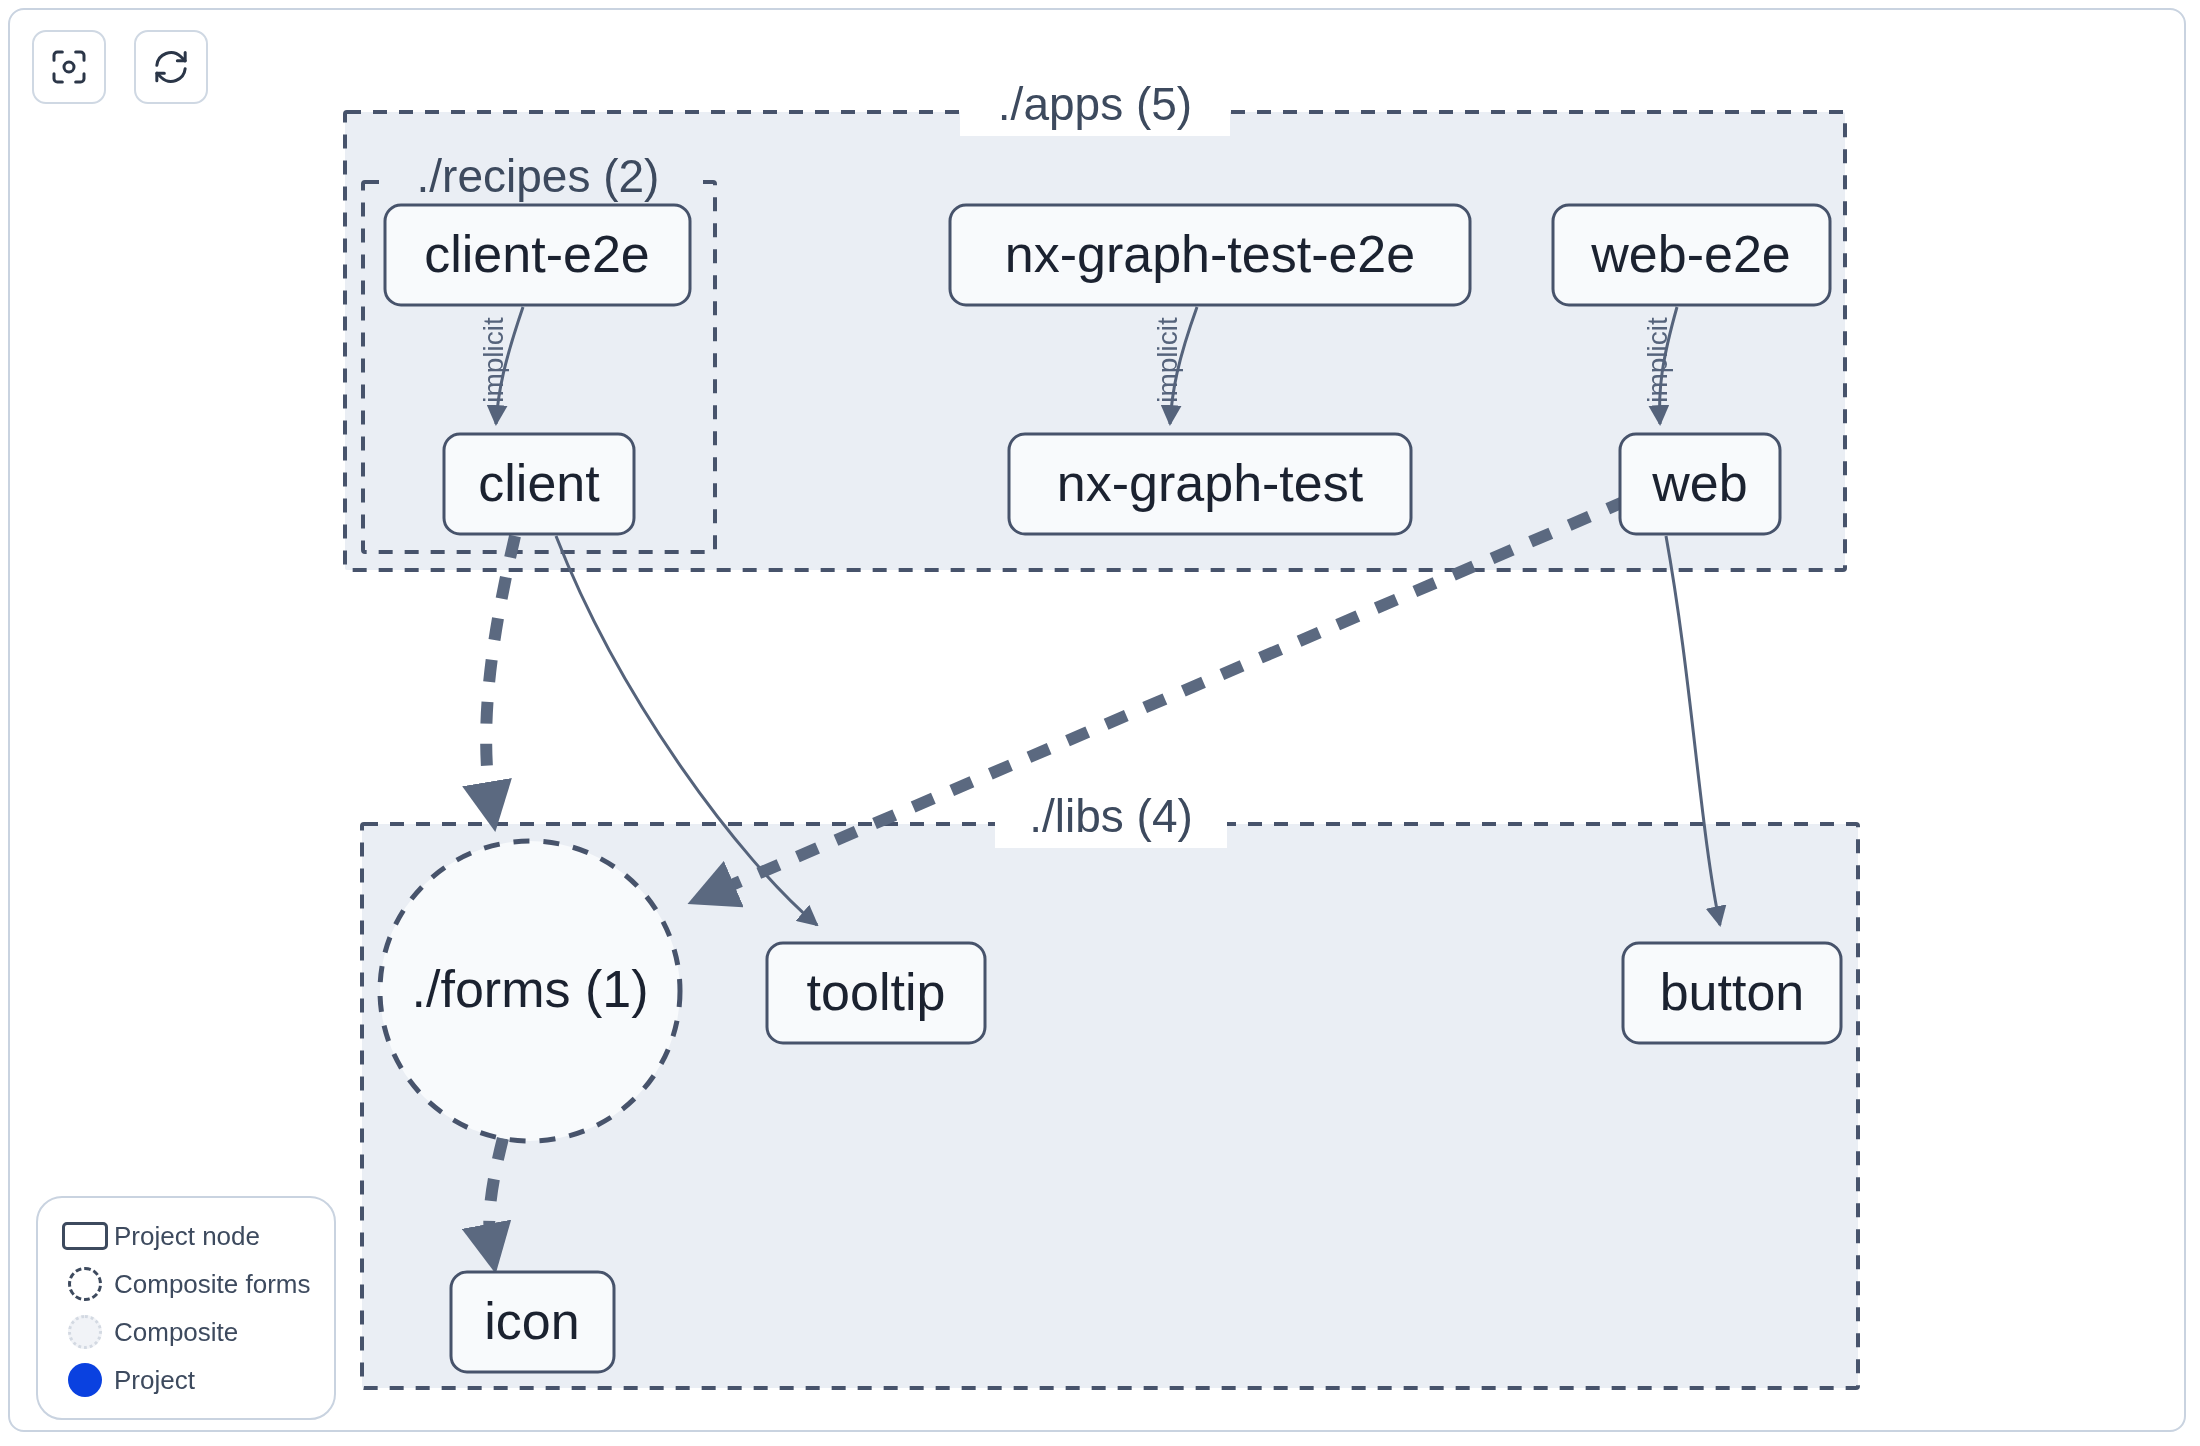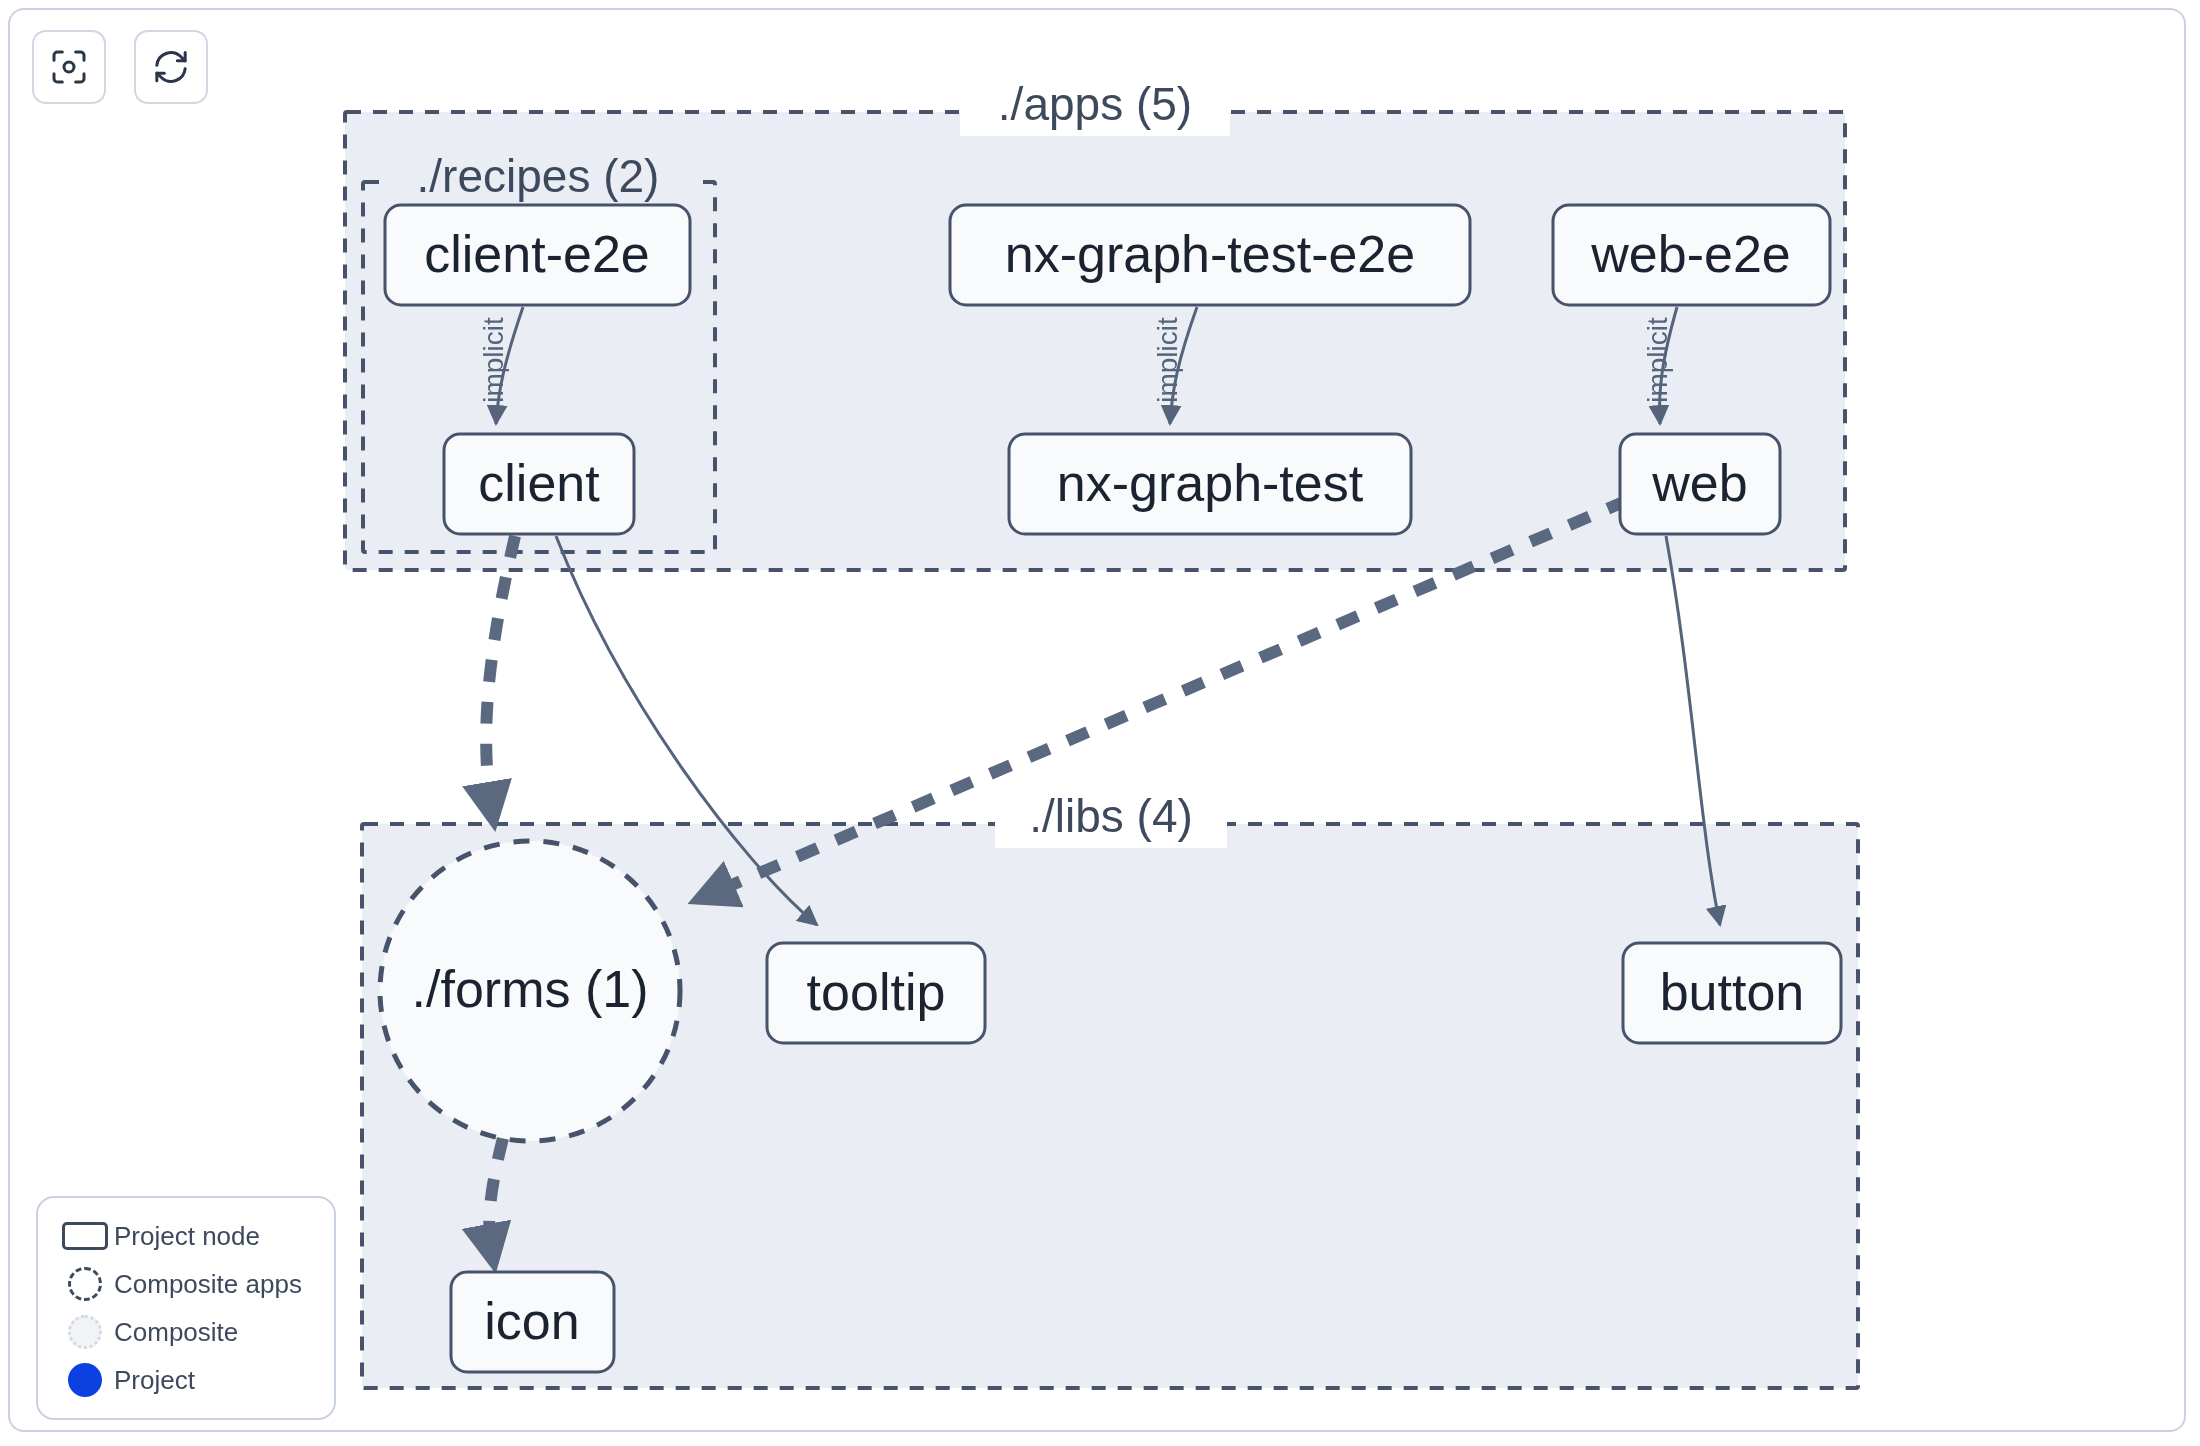--- a/index.html
+++ b/index.html
@@ -34,21 +34,21 @@
   }
   .edge-thin{fill:none;stroke:#55637b;stroke-width:3;}
   .edge-thick{fill:none;stroke:#5b6980;stroke-width:12;stroke-dasharray:22 20;stroke-linecap:butt;}
   .edge-label{
     font-family:"Liberation Sans",sans-serif;font-size:28px;fill:#55637b;
     text-anchor:middle;dominant-baseline:middle;
   }
 
   .legend{
     position:absolute;left:36px;top:1196px;width:300px;
-    border:2px solid #c9d3e0;border-radius:18px;background:#ffffff;
+    border:2px solid #c9d3e0;border-radius:26px;background:#ffffff;
     padding:14px 18px;box-sizing:border-box;z-index:30;
   }
   .legend-row{display:flex;align-items:center;height:48px;}
   .legend-glyph{width:58px;display:flex;align-items:center;justify-content:center;}
   .legend-text{
     font-size:26px;color:#3d4a5e;font-family:"Liberation Sans",sans-serif;
     white-space:nowrap;
   }
   .lg-rect{width:46px;height:28px;border:3px solid #3d4a5e;border-radius:5px;background:#ffffff;box-sizing:border-box;}
   .lg-dashed{width:34px;height:34px;border:3px dashed #3d4a5e;border-radius:50%;background:#ffffff;box-sizing:border-box;}
@@ -200,21 +200,21 @@
     <div class="legend-row">
       <span class="legend-glyph">
           <span class="lg-rect"></span>
         </span>
       <span class="legend-text">Project node</span>
     </div>
     <div class="legend-row">
       <span class="legend-glyph">
           <span class="lg-dashed"></span>
         </span>
-      <span class="legend-text">Composite apps</span>
+      <span class="legend-text">Composite forms</span>
     </div>
     <div class="legend-row">
       <span class="legend-glyph">
           <span class="lg-affected"></span>
         </span>
       <span class="legend-text">Composite</span>
     </div>
     <div class="legend-row">
       <span class="legend-glyph">
           <span class="lg-touched"></span>

